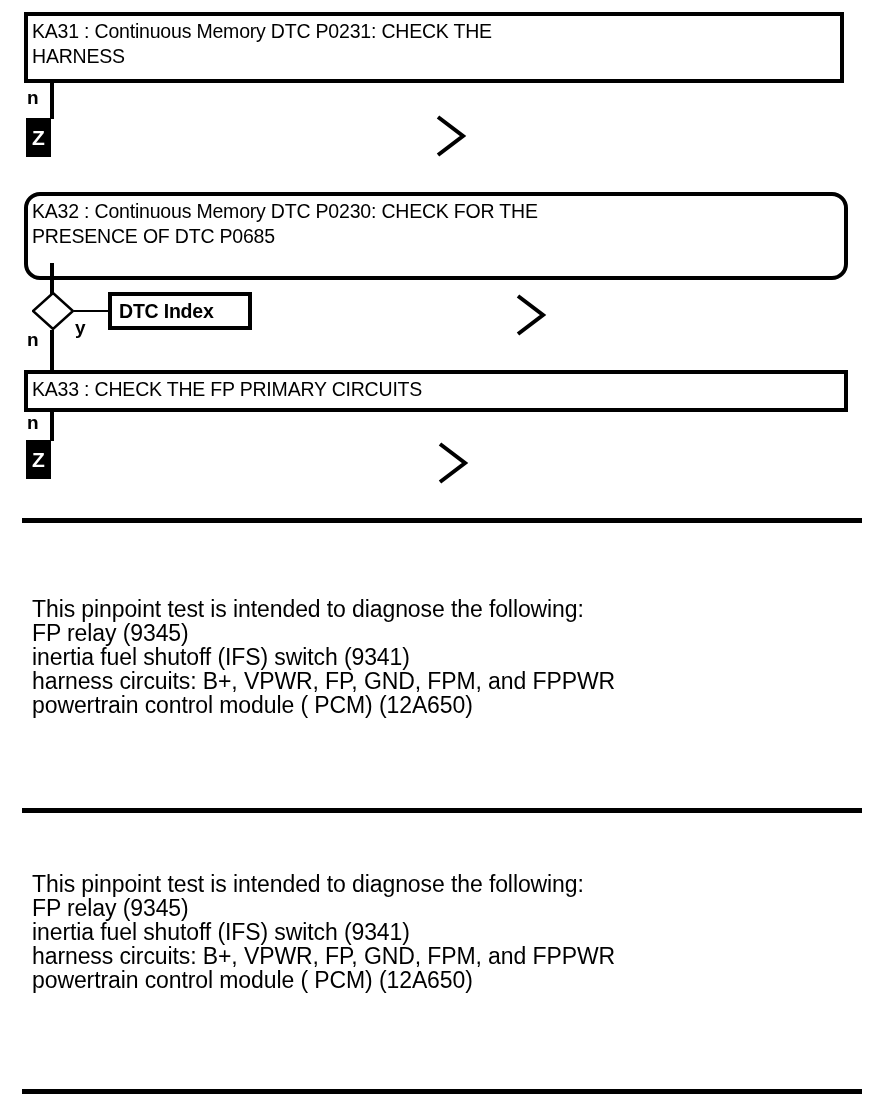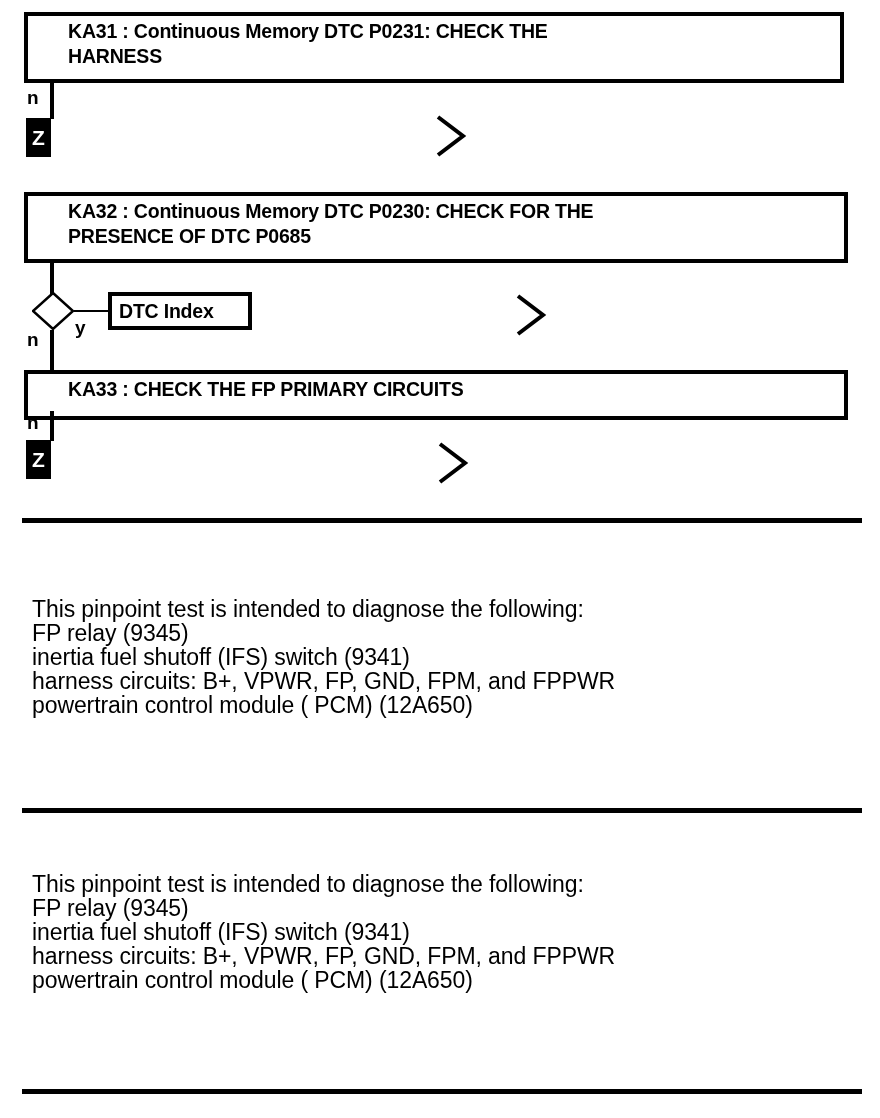--- a/index.html
+++ b/index.html
@@ -19,35 +19,34 @@
   
   .step-box {
     position: absolute;
     border: 4px solid #000;
     background: #fff;
     box-sizing: border-box;
     display: flex;
     align-items: flex-start;
   }
   .step-box .step-label {
-    font-weight: bold;
+    font-weight: normal;
     font-size: 19.5px;
     line-height: 25px;
     letter-spacing: -0.2px;
     padding: 3px 0 0 4px;
     white-space: pre-line;
-    margin-left: 36px;
   }
 
   
   #box-ka31 { left: 24px;  top: 12px;  width: 820px; height: 71px; }
   
-  #box-ka32 { left: 24px;  top: 192px; width: 824px; height: 71px; }
-  
-  #box-ka33 { left: 24px;  top: 370px; width: 824px; height: 50px; }
+  #box-ka32 { left: 24px;  top: 192px; width: 824px; height: 88px; border-radius: 16px; }
+  
+  #box-ka33 { left: 24px;  top: 370px; width: 824px; height: 42px; }
 
   
   #box-dtc-index {
     position: absolute;
     left: 108px; top: 292px; width: 144px; height: 38px;
     border: 4px solid #000;
     background: #fff;
     box-sizing: border-box;
     display: flex;
     align-items: center;

